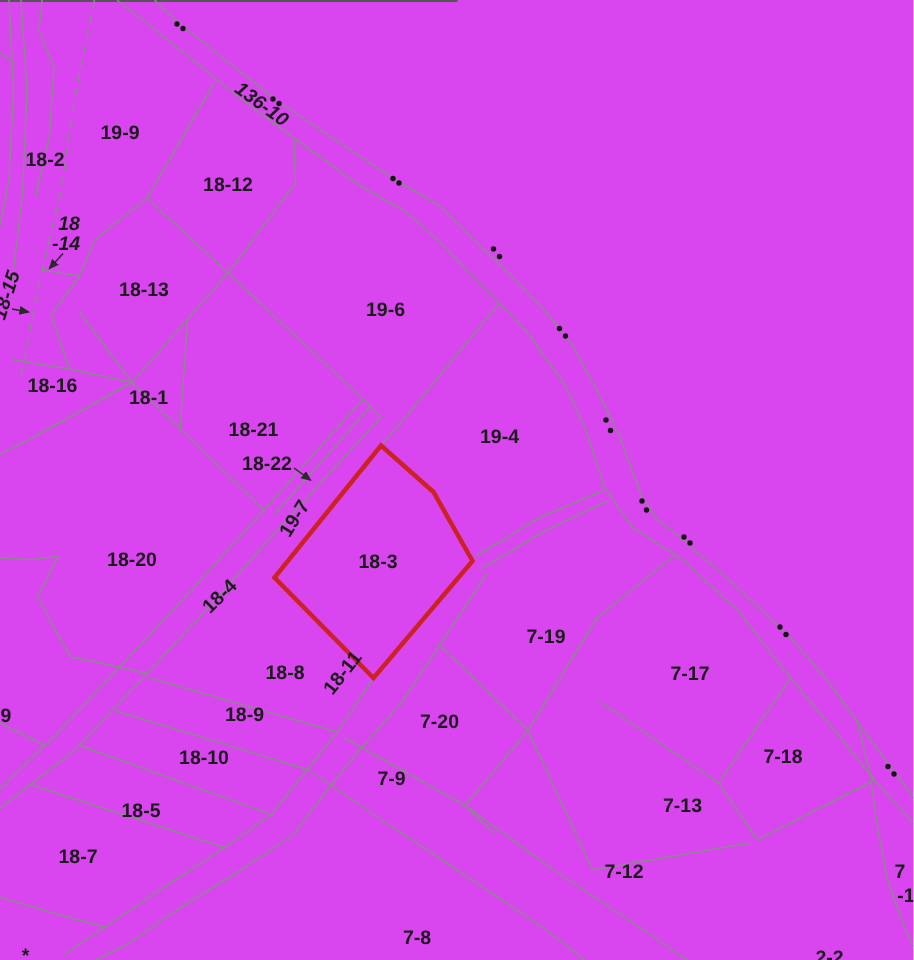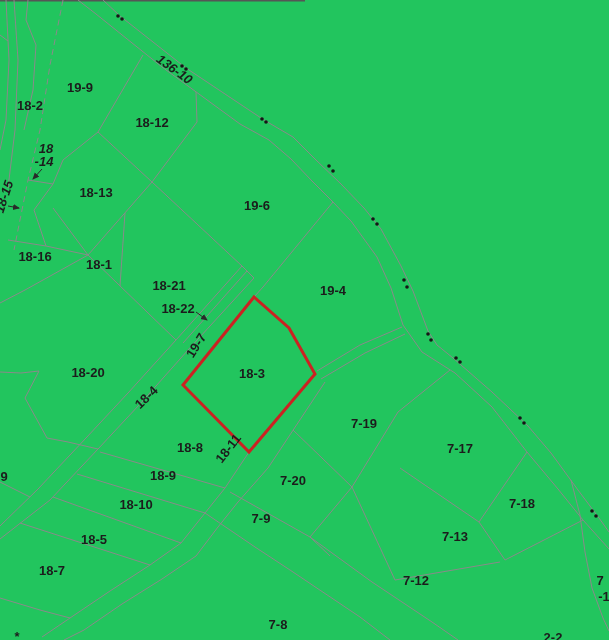--- a/index.html
+++ b/index.html
@@ -1,17 +1,17 @@
 <!DOCTYPE html>
 <html><head>
 <meta charset="utf-8">
 <style>
   html,body{margin:0;padding:0;background:#e9e9e9;}
   #stage{
-    position:relative;width:609px;height:640px;background:#22c55e;
+    position:relative;width:609px;height:640px;background:#d946ef;
     overflow:hidden;font-family:"Liberation Sans",sans-serif;
   }
   svg{display:block;}
   .pline{fill:none;stroke:#8a8a8a;stroke-width:1;}
   .dashline{fill:none;stroke:#8a8a8a;stroke-width:1;stroke-dasharray:6 4;}
   .plabel{
     font-family:"Liberation Sans",sans-serif;
     font-size:13px;font-weight:600;fill:#1c1c1c;
     text-anchor:middle;dominant-baseline:middle;
   }

